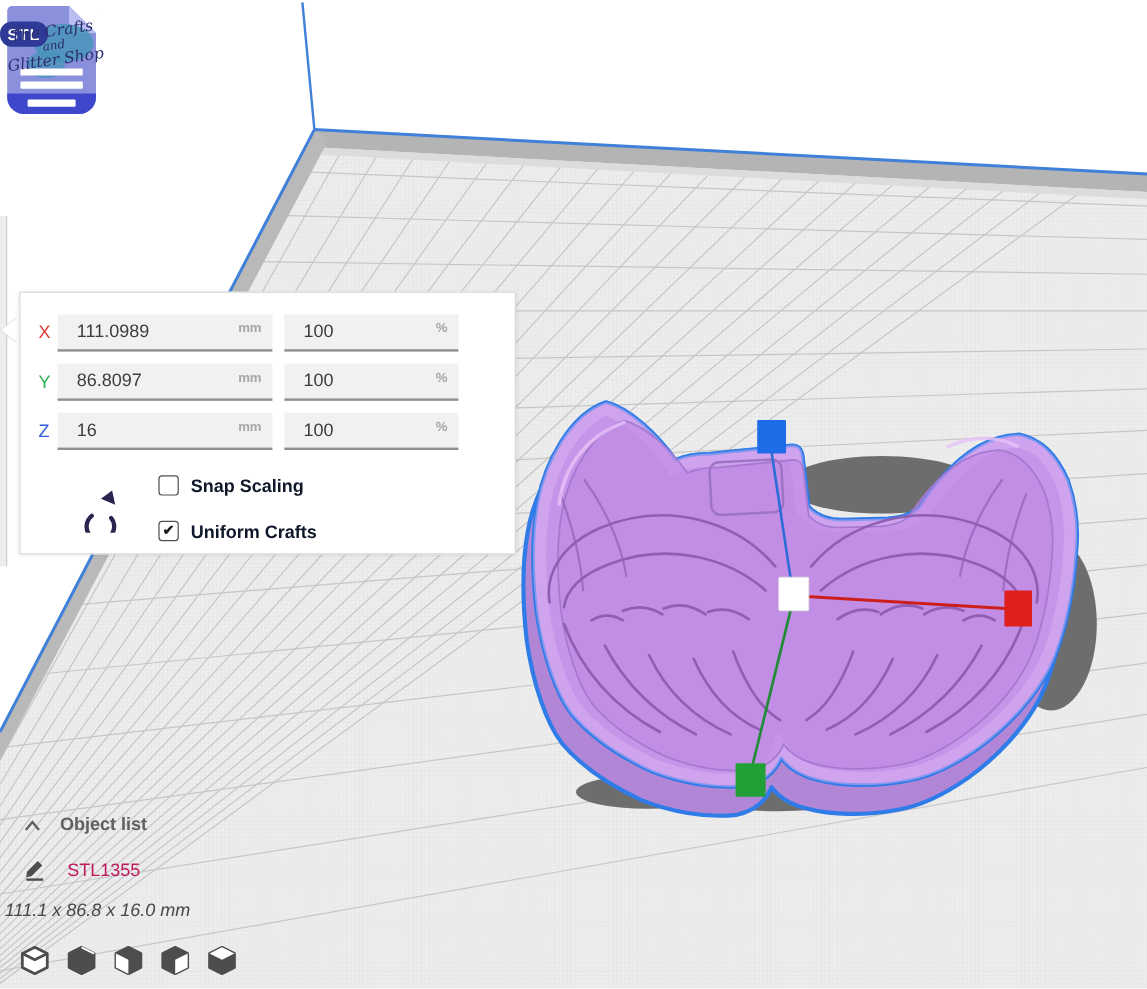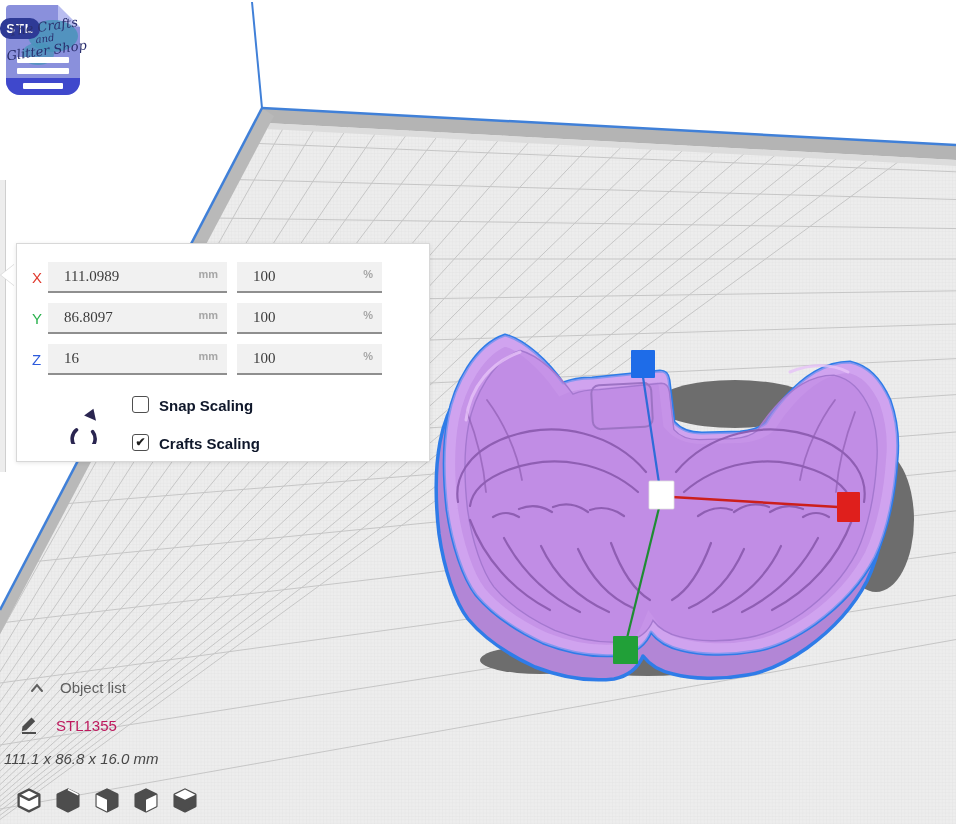--- a/index.html
+++ b/index.html
@@ -16,21 +16,21 @@
   
   .scale-panel{position:absolute;left:16px;top:243px;width:414px;height:219px;background:#fff;
     border:1px solid #d8d8d8;box-shadow:0 1px 4px rgba(0,0,0,.10);box-sizing:border-box;}
   .axis-row{position:absolute;left:0;width:100%;height:31px;}
   .axis-label{position:absolute;left:15px;top:7px;width:18px;font-size:15px;font-weight:bold;}
   .row-x .axis-label{color:#e03a2e;font-weight:normal;}
   .row-y .axis-label{color:#28b14c;font-weight:normal;}
   .row-z .axis-label{color:#2d5bdc;font-weight:normal;}
   .field{position:absolute;top:0;height:31px;background:#f1f1f1;border:none;border-bottom:2px solid #8f8f8f;box-sizing:border-box;}
   .field input{position:absolute;left:0;top:0;width:100%;height:100%;border:none;background:transparent;
-    font-family:Liberation Serif, serif;font-size:15px;color:#3c3c3c;padding:0 0 0 16px;box-sizing:border-box;outline:none;}
+    font-family:Liberation Sans, sans-serif;font-size:15px;color:#3c3c3c;padding:0 0 0 16px;box-sizing:border-box;outline:none;}
   .field .unit{position:absolute;right:9px;top:6px;font-size:11px;color:#a6a6a6;pointer-events:none;font-weight:bold;}
   .field.mm{left:31px;width:179px;}
   .field.pct{left:220px;width:145px;}
   .reset-btn{position:absolute;left:50px;top:160px;width:36px;height:40px;cursor:pointer;}
   .cb-row{position:absolute;left:115px;height:20px;}
   .cb-box{position:absolute;left:0;top:0;width:17px;height:17px;border:1.5px solid #4f4f4f;border-radius:3px;
     background:#fff;box-sizing:border-box;font-size:12px;line-height:14px;text-align:center;color:#1d1d1d;font-weight:bold;}
   .cb-label{position:absolute;left:27px;top:1px;font-size:15px;color:#0f172a;white-space:nowrap;font-weight:bold;}
 
   
@@ -41,21 +41,21 @@
   .stl-bar{position:absolute;left:11px;width:52px;height:6px;background:#ffffff;border-radius:1px;}
   .stl-blob1{position:absolute;left:22px;top:15px;width:50px;height:32px;background:rgba(72,148,186,.85);border-radius:50%;}
   .stl-blob2{position:absolute;left:16px;top:38px;width:32px;height:22px;background:rgba(72,148,186,.75);border-radius:50%;}
   .stl-badge{position:absolute;left:0px;top:16px;width:40px;height:21px;background:#2e3a96;border-radius:10px;
     color:#fff;font-weight:bold;font-size:13px;letter-spacing:1px;text-align:center;line-height:21px;}
   .stl-script{position:absolute;left:2px;top:18px;width:86px;transform:rotate(-8deg);
     font-family:"DejaVu Serif",serif;font-style:italic;color:#2a2f6e;text-align:center;line-height:1.05;}
   .stl-script .l1{font-size:13px;} .stl-script .l2{font-size:10px;} .stl-script .l3{font-size:13px;}
 
   
-  .objlist-header{position:absolute;left:28px;top:678px;width:160px;height:20px;cursor:pointer;}
+  .objlist-header{position:absolute;left:18px;top:678px;width:160px;height:20px;cursor:pointer;font-weight:bold;}
   .objlist-header .txt{position:absolute;left:32px;top:1px;font-size:15px;color:#5f5f5f;}
   .objlist-item{position:absolute;left:18px;top:712px;width:160px;height:26px;cursor:pointer;}
   .objlist-item .txt{position:absolute;left:38px;top:5px;font-size:15px;color:#be185d;}
   .objlist-dims{position:absolute;left:4px;top:750px;font-size:15px;color:#474747;font-style:italic;}
   .viewcubes{position:absolute;left:15px;top:786px;height:32px;display:flex;gap:11px;}
   .viewcubes .vc{width:28px;height:30px;cursor:pointer;}
 </style>
 </head>
 <body>
 
@@ -252,21 +252,21 @@
         <polygon points="23.5,3.5 25.8,14.0 15.2,9.5" fill="#2a2550"></polygon>
       </svg>
     </div>
 
     <div class="cb-row" style="top:152px;">
       <span class="cb-box"></span>
       <span class="cb-label">Snap Scaling</span>
     </div>
     <div class="cb-row" style="top:190px;">
       <span class="cb-box">✔</span>
-      <span class="cb-label">Crafts Scaling</span>
+      <span class="cb-label">Uniform Crafts</span>
     </div>
   </div>
 
   <div class="stl-icon">
     <div class="stl-page">
       <div class="stl-fold"></div>
       <div class="stl-blob1"></div>
       <div class="stl-blob2"></div>
       <div class="stl-bar" style="top:52px;"></div>
       <div class="stl-bar" style="top:63px;"></div>

